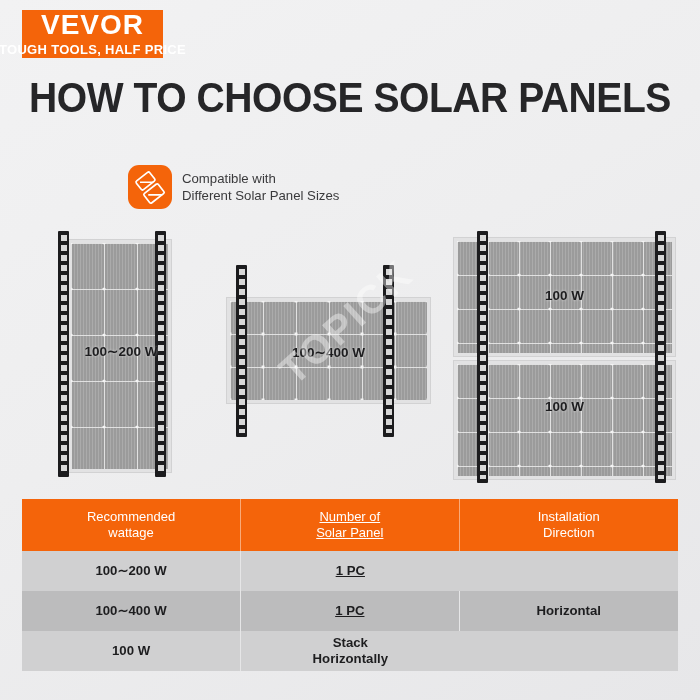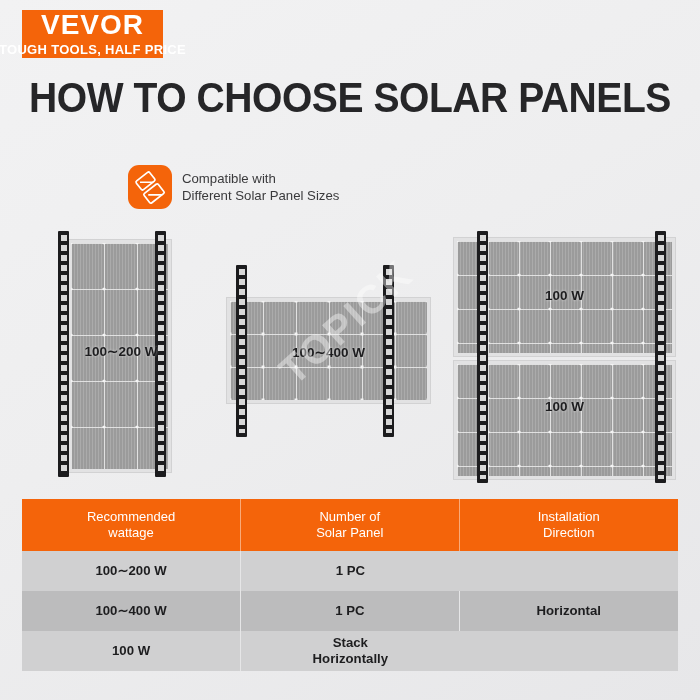--- a/index.html
+++ b/index.html
@@ -162,21 +162,21 @@
   }
   .trow { display: flex; width: 100%; }
   .tcell {
     text-align: center;
     display: flex;
     align-items: center;
     justify-content: center;
     line-height: 1.25;
   }
   .tcell.c0 { width: 33.4%; }
-  .tcell.c1 { width: 33.3%; }
+  .tcell.c1 { width: 33.3%; text-decoration: underline; }
   .tcell.c2 { width: 33.3%; }
 
   #thead .trow { height: 52px; background: #f4640a; }
   #thead .tcell {
     color: #ffffff;
     font-size: 13px;
     border-right: 1px solid rgba(255,255,255,0.45);
   }
   #thead .tcell:last-child { border-right: none; text-align: center; }
 

